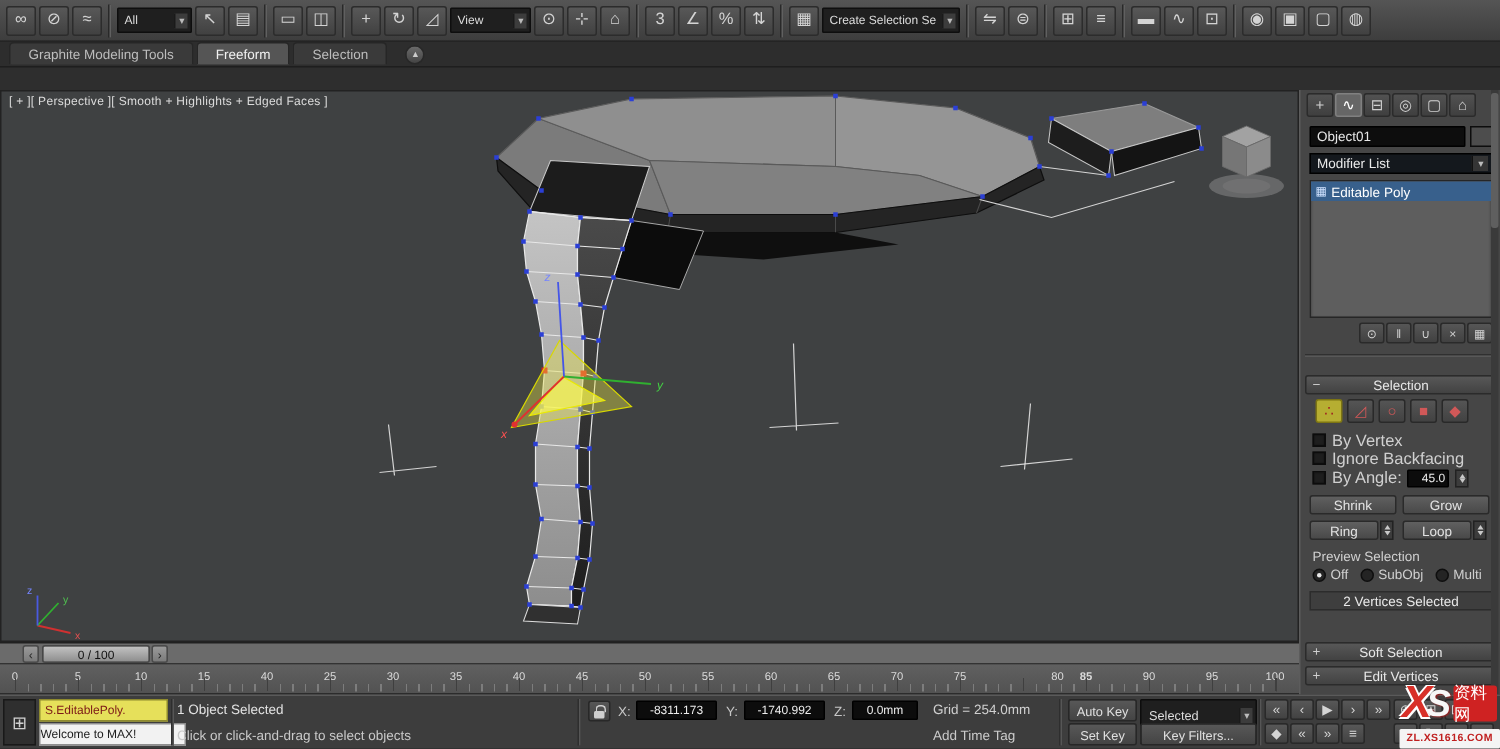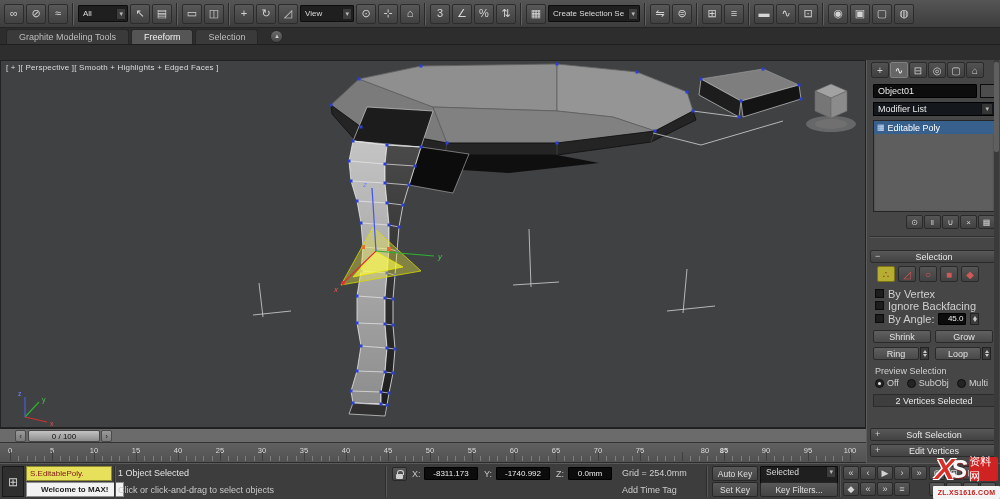--- a/index.html
+++ b/index.html
@@ -5,21 +5,21 @@
 *{margin:0;padding:0;box-sizing:border-box}
 html,body{width:1000px;height:499px;overflow:hidden;background:#1b1b1b;font-family:"Liberation Sans",sans-serif}
 #root{position:absolute;left:0;top:0;width:1000px;height:499px;background:#2e2e2e}
 
 #toolbar{position:absolute;left:0;top:0;width:1000px;height:28px;background:linear-gradient(#555,#3d3d3d);border-bottom:1px solid #242424;display:flex;align-items:center;gap:2px;padding:0 4px;overflow:hidden}
 .icon-btn{width:20px;height:20px;flex:0 0 auto;display:flex;align-items:center;justify-content:center;font-size:11px;line-height:1;color:#d4d4d4;background:linear-gradient(#585858,#414141);border:1px solid #2c2c2c;border-radius:2px;cursor:default}
 .tb-sep{width:2px;height:22px;flex:0 0 auto;background:#292929;border-right:1px solid #606060;margin:0 2px}
 .tb-select{height:17px;flex:0 0 auto;display:flex;align-items:center;justify-content:space-between;background:#1f1f1f;border:1px solid #0e0e0e;color:#ddd;font-size:8px;padding:0 2px 0 4px;border-radius:1px;white-space:nowrap;overflow:hidden}
 .tb-select .arrow{font-size:7px;color:#bbb;background:#3c3c3c;border-left:1px solid #1a1a1a;padding:1px 2px;margin-left:3px}
 
-#ribbon-tabs{position:absolute;left:0;top:28px;width:1000px;height:17px;background:#2d2d2d;border-bottom:1px solid #1e1e1e;display:flex;align-items:center;padding-left:6px;gap:2px}
+#ribbon-tabs{position:absolute;left:0;top:28px;width:1000px;height:17px;background:#2d2d2d;border-bottom:1px solid #1e1e1e;display:flex;align-items:flex-start;padding-left:6px;gap:2px}
 .rtab{height:15px;padding:2px 12px;font-size:9px;color:#bdbdbd;background:#3a3a3a;border:1px solid #262626;border-bottom:none;border-radius:3px 3px 0 0;white-space:nowrap}
 .rtab.active{background:#555;color:#f1f1f1}
 .ribbon-min{width:13px;height:13px;border-radius:50%;background:linear-gradient(#6a6a6a,#454545);border:1px solid #282828;color:#ccc;font-size:7px;display:flex;align-items:center;justify-content:center;margin-left:10px;align-self:center}
 #ribbon-sub{position:absolute;left:0;top:45px;width:1000px;height:15px;background:#3c3c3c;border-bottom:1px solid #1b1b1b;display:flex;align-items:center;padding-left:8px;gap:4px}
 .rsub{font-size:9px;color:#cacaca;background:linear-gradient(#474747,#383838);border:1px solid #242424;height:13px;display:flex;align-items:center;padding:0 14px;border-radius:2px;white-space:nowrap}
 
 #viewport{position:absolute;left:0;top:60px;width:866px;height:368px;background:#3f4142;border:1px solid #222;overflow:hidden}
 #vp-label{position:absolute;left:5px;top:2px;font-size:8px;color:#dcdcdc;letter-spacing:.2px;white-space:nowrap}
 
 #cmdpanel{position:absolute;left:866px;top:60px;width:134px;height:403px;background:#464646;border-left:1px solid #5c5c5c;font-size:9px;color:#d6d6d6}
@@ -62,33 +62,33 @@
 .ts-handle{position:absolute;left:28px;top:1px;width:72px;height:12px;background:linear-gradient(#c2c2c2,#8e8e8e);border:1px solid #474747;border-radius:2px;font-size:8px;color:#101010;display:flex;align-items:center;justify-content:center}
 .ts-btn{position:absolute;top:1px;width:11px;height:12px;background:linear-gradient(#9a9a9a,#7b7b7b);border:1px solid #4a4a4a;border-radius:2px;font-size:8px;color:#222;display:flex;align-items:center;justify-content:center}
 #ruler{position:absolute;left:0;top:443px;width:866px;height:20px;background:linear-gradient(#606060,#525252);border-bottom:1px solid #2c2c2c}
 #ruler::before{content:"";position:absolute;left:10px;width:842px;bottom:1px;height:5px;background:repeating-linear-gradient(to right,#7d7d7d 0 1px,transparent 1px 8.4px)}
 #ruler::after{content:"";position:absolute;left:10px;width:842px;bottom:1px;height:9px;background:repeating-linear-gradient(to right,#3f3f3f 0 1px,transparent 1px 42px)}
 .rnum{position:absolute;top:3px;transform:translateX(-50%);font-size:7.5px;color:#dadada}
 
 #statusbar{position:absolute;left:0;top:463px;width:1000px;height:36px;background:#3d3d3d;border-top:1px solid #5a5a5a;font-size:9px;color:#d2d2d2}
 #sb-script-icon{position:absolute;left:2px;top:2px;width:22px;height:31px;background:#2f2f2f;border:1px solid #191919;display:flex;align-items:center;justify-content:center;color:#cfcfcf;font-size:12px}
 #sb-listener1{position:absolute;left:26px;top:2px;width:86px;height:15px;background:#e6e05a;border:1px solid #8e8a2e;color:#7c1717;font-size:8px;line-height:13px;padding:0 3px;white-space:nowrap;overflow:hidden}
-#sb-listener2{position:absolute;left:26px;top:18px;width:98px;height:15px;background:#f2f2f2;border:1px solid #8e8e8e;color:#1c1c1c;font-size:8px;font-weight:bold;line-height:13px;padding:0 14px;white-space:nowrap;overflow:hidden}
+#sb-listener2{position:absolute;left:26px;top:18px;width:98px;height:15px;background:#f2f2f2;border:1px solid #8e8e8e;color:#1c1c1c;font-size:8px;font-weight:normal;line-height:13px;padding:0 0;white-space:nowrap;overflow:hidden}
 #sb-selstatus{position:absolute;left:118px;top:4px;color:#e2e2e2}
 #sb-prompt{position:absolute;left:118px;top:21px;color:#c9c9c9}
 .sb-vline{position:absolute;top:2px;width:2px;height:31px;background:#2e2e2e;border-right:1px solid #565656}
 .lock{position:absolute;left:392px;top:3px;width:15px;height:14px;background:linear-gradient(#575757,#434343);border:1px solid #282828;border-radius:2px}
 .lock::before{content:"";position:absolute;left:4px;top:2px;width:5px;height:4px;border:1px solid #cfcfcf;border-bottom:none;border-radius:3px 3px 0 0}
 .lock::after{content:"";position:absolute;left:3px;top:6px;width:7px;height:5px;background:#cfcfcf;border-radius:1px}
 .coord-label{position:absolute;top:5px;color:#c6c6c6}
 .coord-field{position:absolute;top:3px;height:13px;background:#0c0c0c;border:1px solid #000;color:#ececec;font-size:8px;display:flex;align-items:center;justify-content:center;border-radius:1px}
 #sb-grid{position:absolute;left:622px;top:4px;color:#d0d0d0}
 #sb-timetag{position:absolute;left:622px;top:21px;color:#cbcbcb}
 .sb-btn{position:absolute;height:15px;background:linear-gradient(#585858,#444);border:1px solid #272727;border-radius:2px;color:#e0e0e0;font-size:8.5px;display:flex;align-items:center;justify-content:center;white-space:nowrap}
-.sb-drop{position:absolute;height:30px;background:#1f1f1f;border:1px solid #0d0d0d;color:#ddd;font-size:8.5px;display:flex;align-items:flex-start;justify-content:space-between;padding:0 2px 13px 5px;border-radius:1px}
+.sb-drop{position:absolute;height:30px;background:#1f1f1f;border:1px solid #0d0d0d;color:#ddd;font-size:8.5px;display:flex;align-items:flex-end;justify-content:space-between;padding:0 2px 13px 5px;border-radius:1px}
 .sb-drop .arrow{font-size:7px;color:#bbb;background:#3c3c3c;padding:1px 2px;border-left:1px solid #1a1a1a;margin-left:3px}
 .t-row{position:absolute;display:flex;gap:1px}
 .t-btn{width:16px;height:14px;display:flex;align-items:center;justify-content:center;font-size:9px;color:#d4d4d4;background:linear-gradient(#585858,#424242);border:1px solid #292929;border-radius:2px}
 
 #watermark{position:absolute;left:933px;top:452px;width:67px;height:47px;z-index:30}
 .wm-top{height:34px;display:flex;align-items:center;justify-content:center}
 .wm-x{font-size:30px;font-weight:bold;font-style:italic;color:#d83028;text-shadow:1px 1px 0 #fff,-1px -1px 0 #fff,1px -1px 0 #fff,-1px 1px 0 #fff;line-height:30px}
 .wm-s{font-size:25px;font-weight:bold;font-style:italic;color:#f7f7f7;text-shadow:1px 1px 1px #902020;margin-left:-4px;line-height:30px}
 .wm-cn{width:29px;height:24px;background:#cf2222;color:#fff;font-size:11px;border-radius:2px;margin-left:2px;display:flex;align-items:center;justify-content:center}
 .wm-url{height:13px;background:#f4f4f4;color:#c02020;font-size:7px;font-weight:bold;text-align:center;line-height:13px;letter-spacing:.3px;border-radius:1px}

